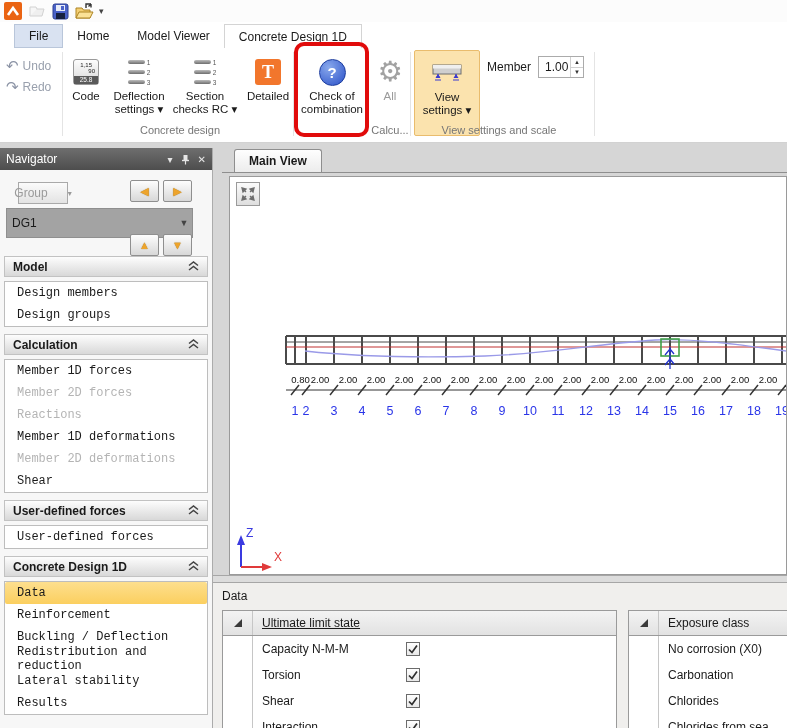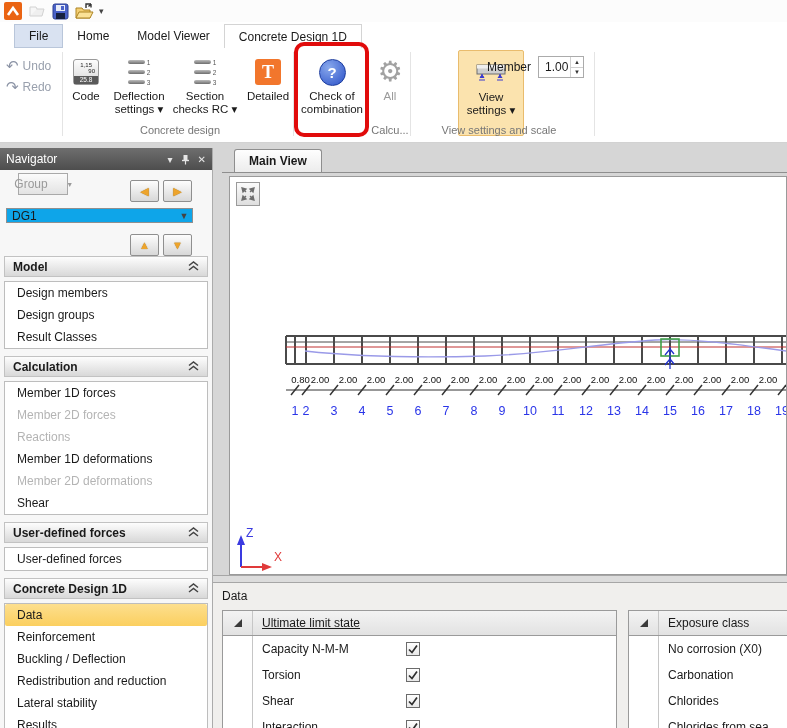--- a/index.html
+++ b/index.html
@@ -32,46 +32,46 @@
   .codeicon { width:26px; height:26px; border:1px solid #9a9a9a; border-radius:3px; background:linear-gradient(#fdfdfd,#d7d7d7); font-size:6px; line-height:6px; color:#222; padding-top:2px; text-align:right; }
   .codeicon .c1 { padding-right:6px; } .codeicon .c2 { padding-right:3px; }
   .codeicon .c3 { margin-top:2px; background:#5a5a5a; color:#fff; text-align:center; font-size:6.5px; padding:1px 0; }
   .linesicon { display:flex; flex-direction:column; gap:3px; }
   .linesicon .lrow { display:flex; align-items:center; gap:2px; }
   .linesicon .bar { width:17px; height:4px; border-radius:2px; background:linear-gradient(#bdbdbd,#6e6e6e); }
   .linesicon .num { font-size:6.5px; color:#555; }
   .ticon { width:26px; height:26px; border-radius:3px; background:#f2762c; color:#fff; font-weight:bold; font-size:18px; display:flex; align-items:center; justify-content:center; font-family:"Liberation Serif",serif; }
   .qicon-circle { width:27px; height:27px; border-radius:50%; border:1px solid #1c3d9e; background:radial-gradient(circle at 35% 30%, #89a9ec, #2a50c8); color:#fff; font-weight:bold; font-size:15px; display:flex; align-items:center; justify-content:center; }
   .gear { font-size:28px; color:#a2a2a2; line-height:28px; }
-  .viewset { background:#fbe3ae; border:1px solid #e9bc6d;margin-left:44px; }
+  .viewset { background:#fbe3ae; border:1px solid #e9bc6d; }
   .member-label { position:absolute; left:487px; top:12px; font-size:12px; }
   .spinner { position:absolute; left:538px; top:8px; width:46px; height:22px; border:1px solid #ababab; background:#fff; display:flex; }
   .spinner .sval { flex:1; display:flex; align-items:center; padding-left:6px; font-size:12px; }
   .spinner .sarrows { width:13px; border-left:1px solid #d0d0d0; display:flex; flex-direction:column; }
   .spinner .sarrows div { flex:1; font-size:6px; color:#333; display:flex; align-items:center; justify-content:center; }
   .redbox { position:absolute; left:294px; top:42px; width:75px; height:95px; border:4px solid #e10b0b; border-radius:10px; pointer-events:none; z-index:50; }
 
   
   .contentbg { position:absolute; left:0; top:143px; width:787px; height:585px; background:#d6d6d6; }
 
   
   .navigator { position:absolute; left:0; top:148px; width:213px; height:580px; background:#f7f7f7; border-right:1px solid #ababab; }
   .nav-title { height:22px; background:linear-gradient(#6e6e6e,#4d4d4d); color:#fff; display:flex; align-items:center; padding:0 6px; font-size:12px; }
   .nav-title .sp { flex:1; }
   .nav-title .tic { margin-left:8px; color:#e6e6e6; font-size:10px; display:flex; align-items:center; }
   .nav-toolbar { position:relative; height:86px; }
-  .groupbtn { position:absolute; left:18px; top:3px; width:50px; height:22px; border:1px solid #a9a9a9; background:linear-gradient(#fbfbfb,#e3e3e3); color:#9a9a9a; display:flex; align-items:center; justify-content:center; gap:20px; font-size:12px; }
+  .groupbtn { position:absolute; left:18px; top:12px; width:50px; height:22px; border:1px solid #a9a9a9; background:linear-gradient(#fbfbfb,#e3e3e3); color:#9a9a9a; display:flex; align-items:center; justify-content:center; gap:20px; font-size:12px; }
   .arrbtn { position:absolute; width:29px; height:22px; border:1px solid #8f8f8f; border-radius:2px; background:linear-gradient(#fdfdfd,#d8d8d8); display:flex; align-items:center; justify-content:center; color:#eda42c; font-size:11px; text-shadow:0 0 1px #8a6010; }
-  .combo { position:absolute; left:6px; top:38px; width:187px; height:15px; border:1px solid #8f8f8f; background:#0ea5e9; display:flex; align-items:center; }
+  .combo { position:absolute; left:6px; top:38px; width:187px; height:30px; border:1px solid #8f8f8f; background:#a3a3a3; display:flex; align-items:center; }
   .combo .cval { flex:1; padding-left:5px; }
   .combo .cdd { width:16px; text-align:center; color:#444; font-size:9px; }
   .nav-section-header { margin:0 4px; height:21px; background:linear-gradient(#fdfdfd,#d8d8d8); border:1px solid #c2c2c2; display:flex; align-items:center; padding:0 8px; font-weight:bold; }
   .nav-section-header .sp { flex:1; }
   .nav-items { margin:4px 4px 7px 4px; background:#fff; border:1px solid #bdbdbd; }
-  .nav-item { height:22px; display:flex; align-items:center; padding-left:12px; color:#1a1a1a; }
+  .nav-item { height:22px; display:flex; align-items:center; padding-left:12px; color:#1a1a1a;font-family:Liberation Mono, monospace; }
   .nav-item.disabled { color:#b4b4b4; }
   .nav-item.selected { background:linear-gradient(#fddf8e,#fbcf5f); border-radius:2px; }
 
   
   .mainview { position:absolute; left:222px; top:148px; width:565px; height:427px; }
   .mv-tabstrip { position:relative; height:25px; border-bottom:1px solid #8e8e8e; }
   .mv-tab { position:absolute; left:12px; bottom:0; height:23px; padding:0 14px; background:linear-gradient(#fefefe,#ececec); border:1px solid #8e8e8e; border-bottom:none; border-radius:3px 3px 0 0; display:flex; align-items:center; font-weight:bold; }
   .mv-canvas { position:absolute; left:7px; top:28px; width:558px; height:399px; background:#fff; border:1px solid #9a9a9a; }
   .fitbtn { position:absolute; left:6px; top:5px; width:24px; height:24px; border:1px solid #9a9a9a; background:linear-gradient(#fbfbfb,#dedede); display:flex; align-items:center; justify-content:center; }
   #beam-svg { position:absolute; left:0; top:0; }
@@ -292,21 +292,20 @@
           <span>Model</span>
           <span class="sp"></span>
           <span><svg width="11" height="10">
               <polyline points="1,4.5 5.5,1 10,4.5" fill="none" stroke="#444" stroke-width="1.5"></polyline>
               <polyline points="1,9 5.5,5.5 10,9" fill="none" stroke="#444" stroke-width="1.5"></polyline>
             </svg></span>
         </div>
         <div class="nav-items">
           <div class="nav-item">Design members</div>
           <div class="nav-item">Design groups</div>
-          <div class="nav-item">Result Classes</div>
         </div>
         <div class="nav-section-header">
           <span>Calculation</span>
           <span class="sp"></span>
           <span><svg width="11" height="10">
               <polyline points="1,4.5 5.5,1 10,4.5" fill="none" stroke="#444" stroke-width="1.5"></polyline>
               <polyline points="1,9 5.5,5.5 10,9" fill="none" stroke="#444" stroke-width="1.5"></polyline>
             </svg></span>
         </div>
         <div class="nav-items">

